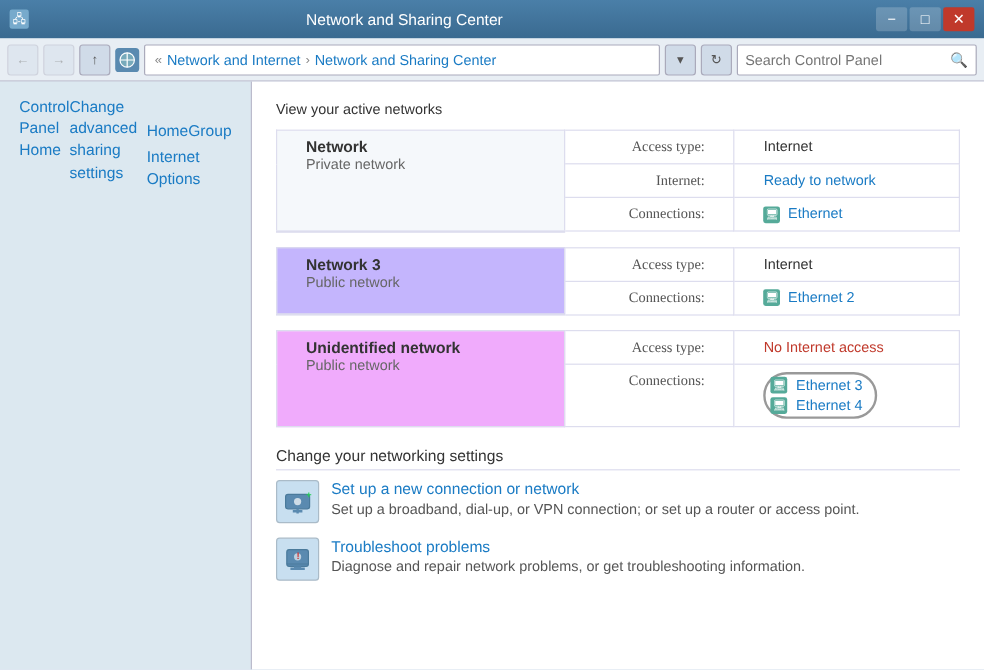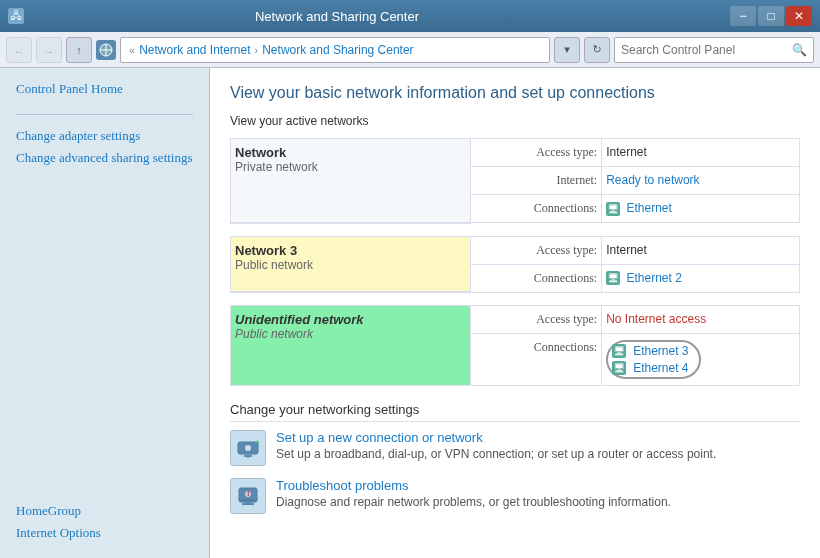--- a/index.html
+++ b/index.html
@@ -55,39 +55,39 @@
       flex: 1; border: none; outline: none; font-size: 12px; color: #888; background: transparent;
     }
     .search-icon { color: #666; font-size: 12px; }
 
     
     .main { display: flex; height: calc(558px - 68px); }
 
     
     .sidebar {
       width: 210px; background: #dce8f0; padding: 12px 16px;
-      border-right: 1px solid #bbc; display: flex; flex-direction: column; font-family: Liberation Serif, serif;
+      border-right: 1px solid #bbc; display: flex; flex-direction: row;
     }
     .sidebar-link {
       color: #1a7bc4; cursor: pointer; font-size: 13px; margin-bottom: 4px; line-height: 1.4;
     }
     .sidebar-section { margin-top: 20px; }
     .sidebar-section-title { color: #555; font-size: 12px; margin-bottom: 6px; }
     .sidebar-divider { border: none; border-top: 1px solid #bbc; margin: 12px 0; }
 
     
     .content { flex: 1; background: white; padding: 16px 20px; overflow-y: auto; }
     .content-title { font-size: 16px; color: #2c5f8a; font-weight: normal; margin-bottom: 12px; }
     .section-label { font-size: 12px; color: #333; margin-bottom: 10px; }
 
     
     .networks-grid {
       width: 100%; border-collapse: collapse; margin-bottom: 16px;
     }
-    .networks-grid td { padding: 6px 4px; vertical-align: top; border: 1px solid #dde; }
+    .networks-grid td { padding: 6px 24px; vertical-align: top; border: 1px solid #dde; }
     .net-name { font-weight: bold; font-size: 13px; color: #333; }
     .net-type { font-size: 12px; color: #666; }
     .net-info-label { font-size: 12px; color: #555; text-align: right; padding-right: 4px; font-family: Liberation Serif, serif; }
     .net-info-value { font-size: 12px; color: #333; }
     .net-link { color: #1a7bc4; cursor: pointer; font-size: 12px; text-decoration: none; }
     .conn-icon { display: inline-block; width: 14px; height: 14px; background: #5a9; border-radius: 2px; margin-right: 3px; vertical-align: middle; font-size: 9px; color: white; text-align: center; line-height: 14px; }
     .no-internet { color: #c0392b; font-size: 12px; }
 
     
     .settings-section { margin-top: 8px; }
@@ -146,33 +146,31 @@
     <input type="text" placeholder="Search Control Panel" style="">
     <span class="search-icon">🔍</span>
   </div>
 </div>
 
 <div class="main">
 
   <div class="sidebar">
     <div class="sidebar-link">Control Panel Home</div>
     <hr class="sidebar-divider">
-    <div class="sidebar-link">Change adapter settings</div>
     <div class="sidebar-link">Change advanced sharing settings</div>
 
     <div style="flex:1;"></div>
 
     <div class="sidebar-section">
       <div class="sidebar-link">HomeGroup</div>
       <div class="sidebar-link">Internet Options</div>
     </div>
   </div>
 
   <div class="content">
-    <div class="content-title">View your basic network information and set up connections</div>
     <div class="section-label">View your active networks</div>
 
     <table class="networks-grid">
 
       <tbody>
           <tr>
         <td style="width:240px; background:#f5f8fb; border-bottom: 2px solid #dde;" rowspan="3">
           <div class="net-name">Network</div>
           <div class="net-type">Private network</div>
         </td>
@@ -189,41 +187,41 @@
           <span class="conn-icon">🖥</span>
           <a class="net-link">Ethernet</a>
         </td>
       </tr>
 
       <tr>
             <td colspan="3" style="height:4px; border:none; background:transparent;"></td>
           </tr>
 
       <tr>
-        <td style="width:240px; background:#fef9c3; border-bottom: 2px solid #dde;" rowspan="2">
+        <td style="width:240px; background:#c4b5fd; border-bottom: 2px solid #dde;" rowspan="2">
           <div class="net-name">Network 3</div>
           <div class="net-type">Public network</div>
         </td>
         <td class="net-info-label">Access type:</td>
         <td class="net-info-value">Internet</td>
       </tr>
       <tr>
         <td class="net-info-label">Connections:</td>
         <td class="net-info-value">
           <span class="conn-icon">🖥</span>
           <a class="net-link">Ethernet 2</a>
         </td>
       </tr>
 
       <tr>
             <td colspan="3" style="height:4px; border:none; background:transparent;"></td>
           </tr>
 
       <tr>
-        <td style="width:240px; background:#86efac;font-style:italic;" rowspan="2">
+        <td style="width:240px; background:#f0abfc;" rowspan="2">
           <div class="net-name">Unidentified network</div>
           <div class="net-type">Public network</div>
         </td>
         <td class="net-info-label">Access type:</td>
         <td class="net-info-value no-internet">No Internet access</td>
       </tr>
       <tr>
         <td class="net-info-label">Connections:</td>
         <td class="net-info-value">
           <div class="eth-highlight">

